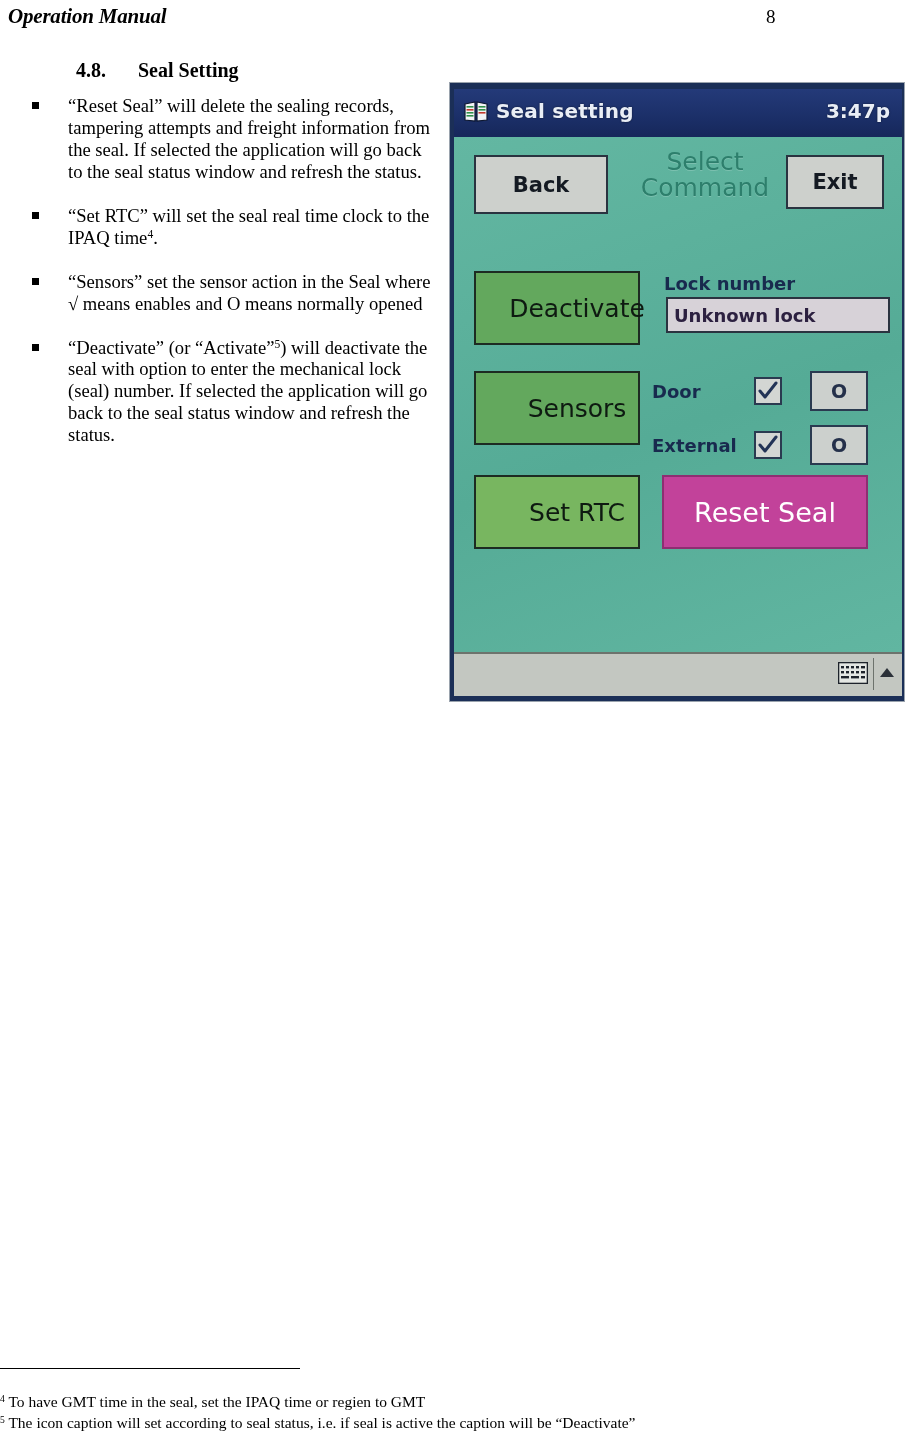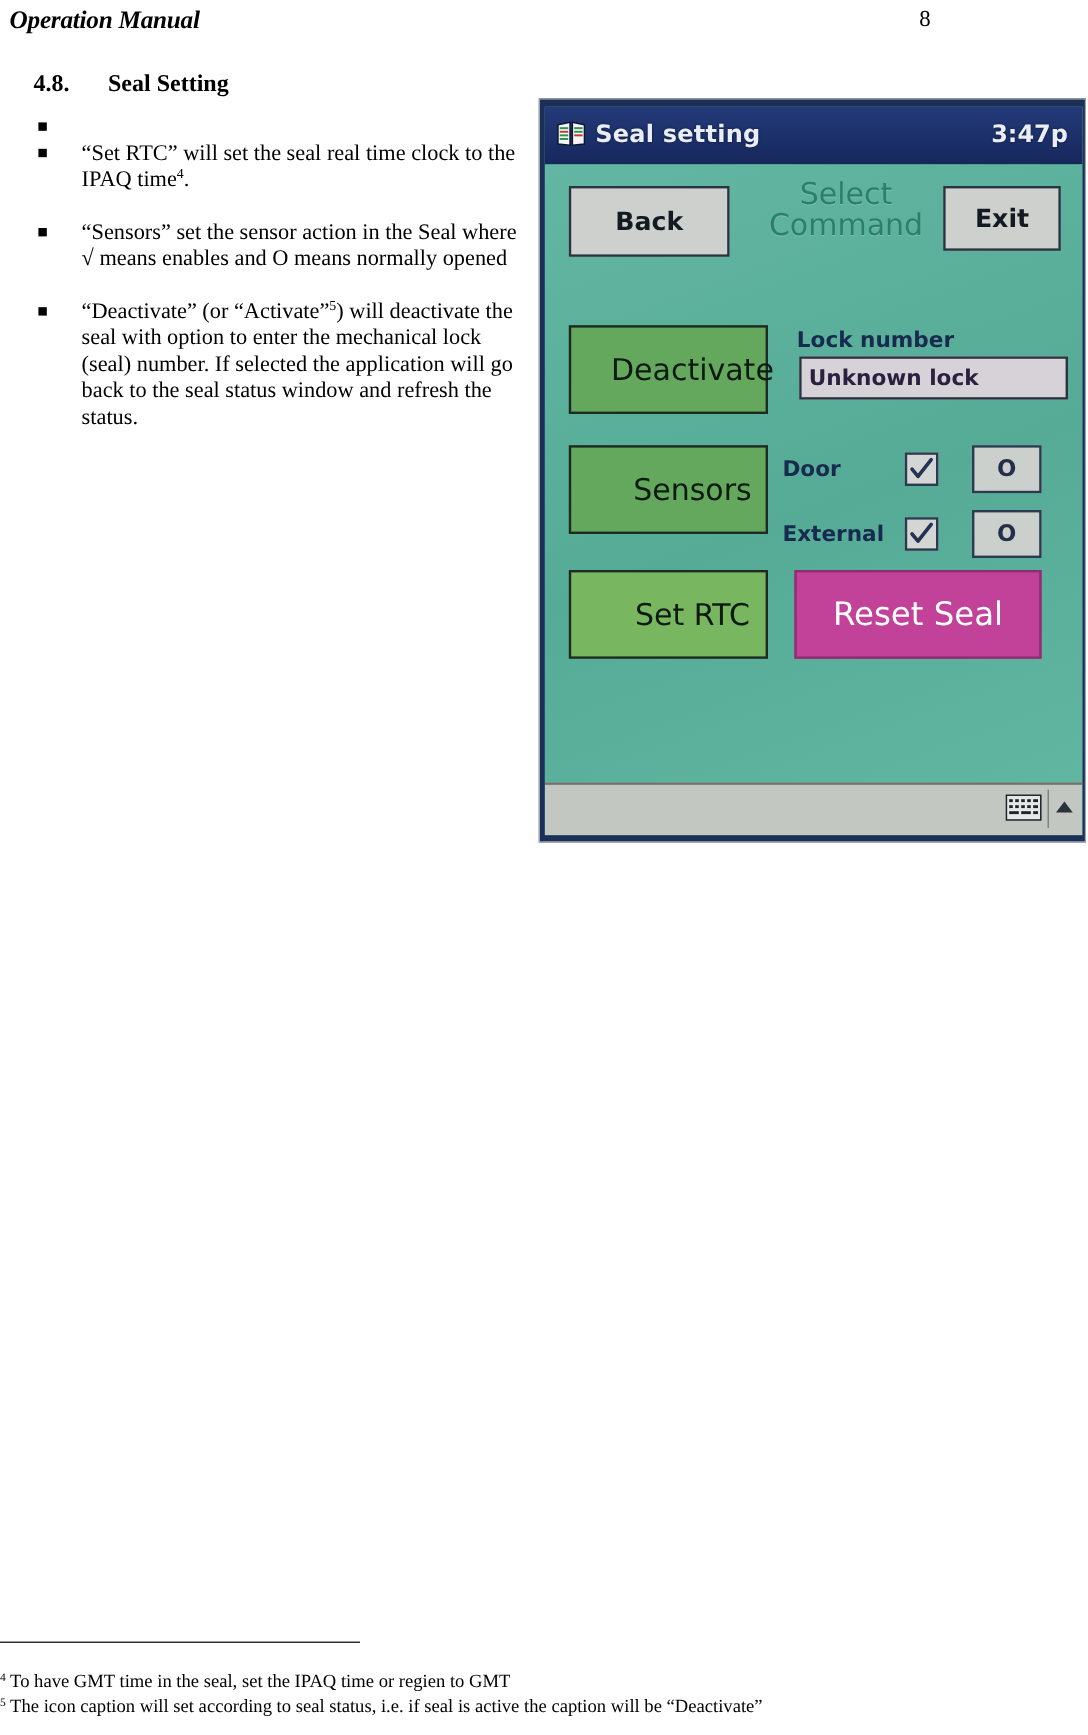--- a/index.html
+++ b/index.html
@@ -47,20 +47,21 @@
     position: absolute;
     left: 28px;
     top: 59px;
     font-weight: bold;
     font-size: 20px;
     white-space: nowrap;
   }
   .section-heading .num {
     display: inline-block;
     width: 62px;
+    margin-left: 48px;
   }
 
   
   .bullets {
     position: absolute;
     left: 28px;
     top: 95px;
     width: 412px;
   }
   .bullet {
@@ -345,20 +346,21 @@
 </div>
 
 <div class="section-heading">
   <span class="num">4.8.</span><span>Seal Setting</span>
 </div>
 
 <div class="bullets">
 
   <div class="bullet">
     <span class="marker"></span>
+    <span>“Reset Seal” will delete the sealing records, tampering attempts and freight information from the seal.  If selected the application will go back to the seal status window and refresh the status.</span>
   </div>
 
   <div class="bullet">
     <span class="marker"></span>
     <span>“Set RTC” will set the seal real time clock to the IPAQ time</span><sup>4</sup><span>.</span>
   </div>
 
   <div class="bullet">
     <span class="marker"></span>
     <span>“Sensors” set the sensor action in the Seal where √ means enables and O means normally opened</span>

